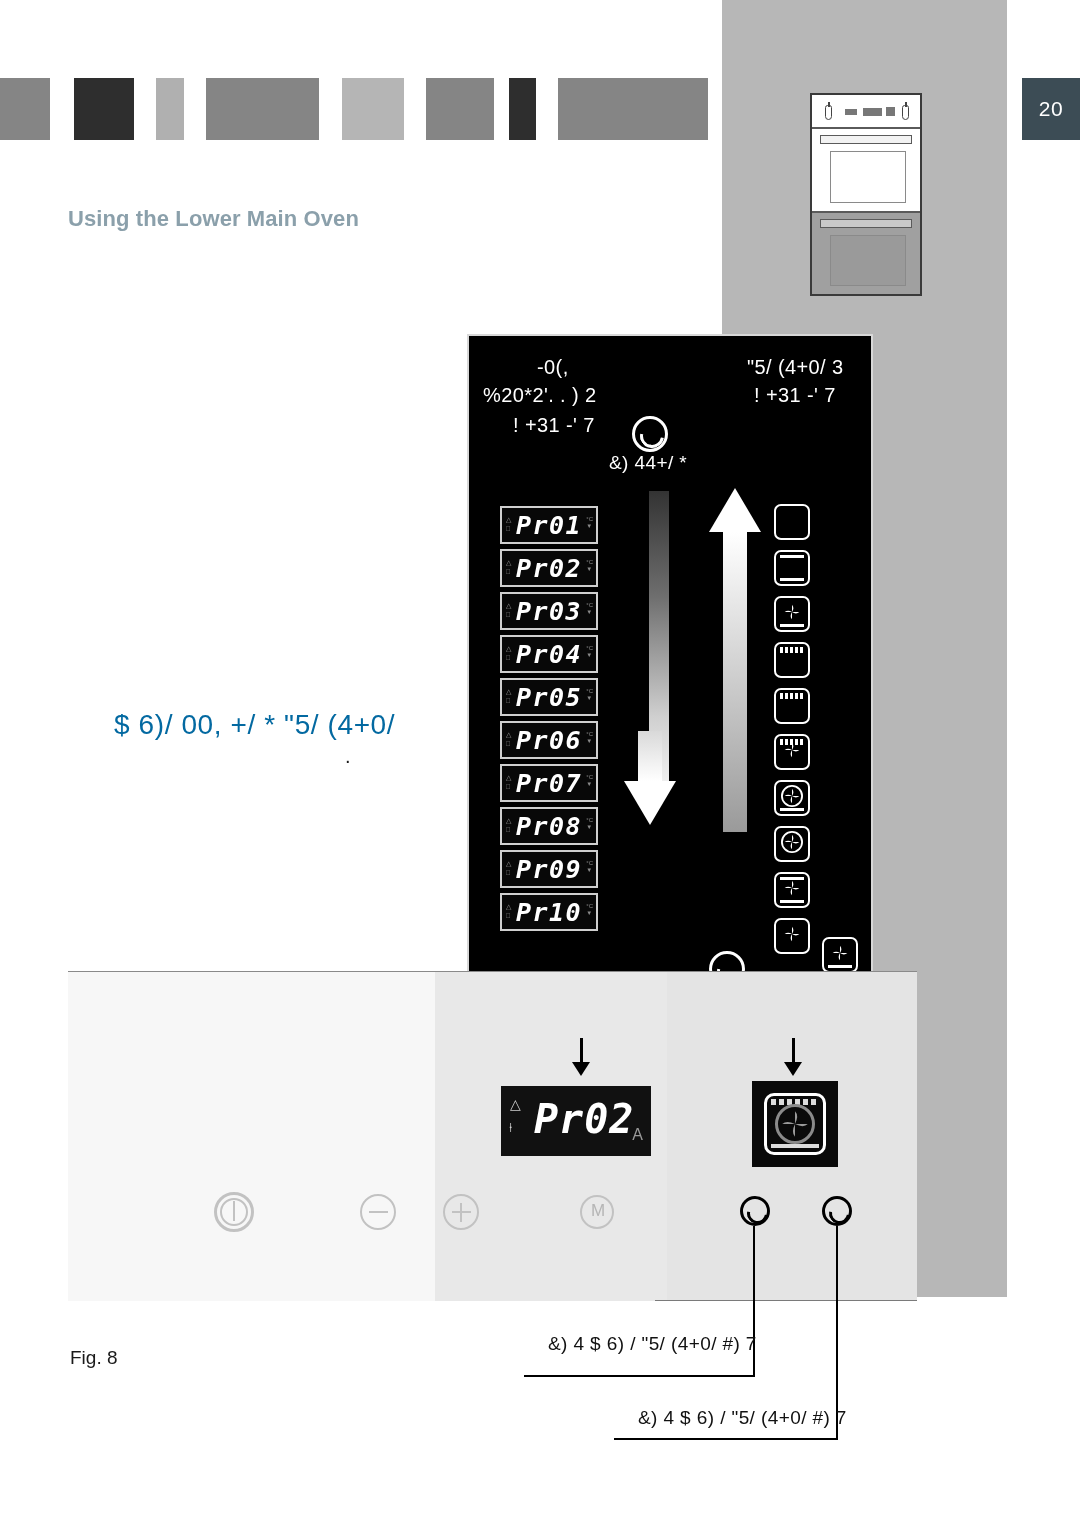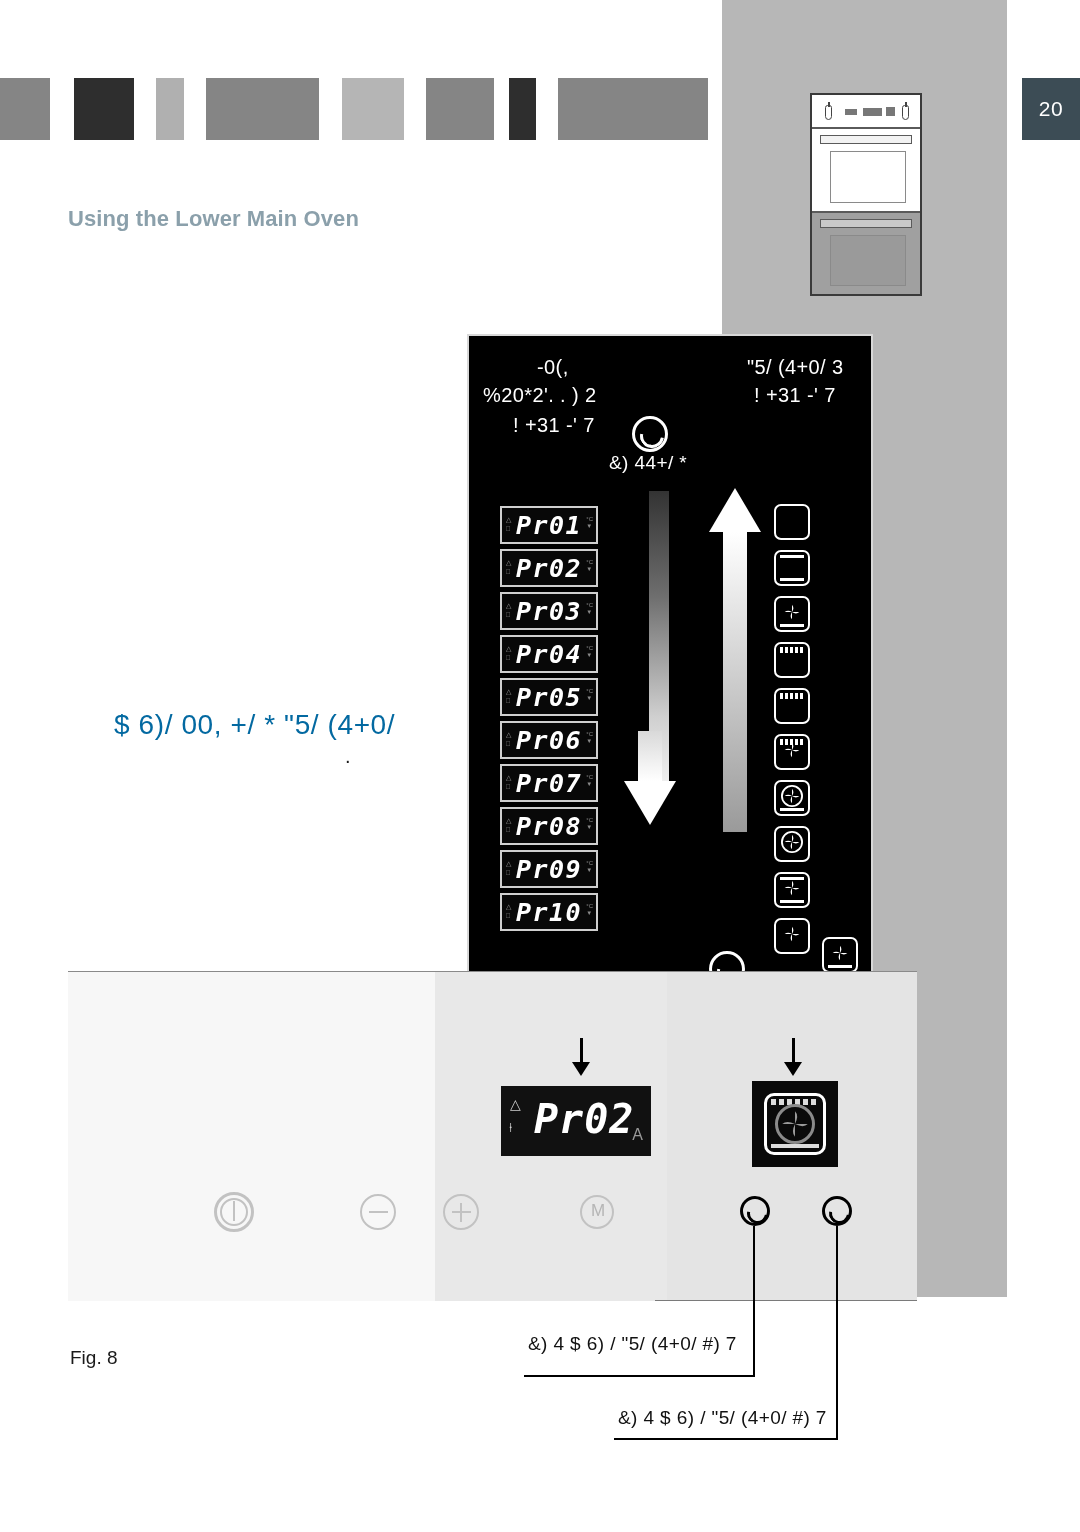--- a/index.html
+++ b/index.html
@@ -153,21 +153,21 @@
   .knob::after { content:""; position:absolute; left:4px; top:4px; width:15px; height:15px;
                  border:3px solid #000; border-radius:50%; border-right-color:transparent; border-top-color:transparent;
                  transform: rotate(-35deg); }
 
   
   .ldr { position: absolute; background: #000; }
   .ldr-head { position: absolute; width:0; height:0; border-left: 9px solid transparent;
               border-right: 9px solid transparent; border-top: 14px solid #000; }
 
   .fig-lbl { position: absolute; left: 70px; top: 1331px; font-size: 19px; color: #1a1a1a; margin-top: 16px; }
-  .cap { position: absolute; font-size: 19px; color: #111; white-space: nowrap; letter-spacing: .4px; }
+  .cap { position: absolute; font-size: 19px; color: #111; white-space: nowrap; letter-spacing: .4px; margin-left: 20px; }
   .cap1 { left: 528px; top: 1333px; }
   .cap2 { left: 618px; top: 1407px; }
 </style>
 </head>
 <body>
 
 <div id="page">
 
   <div class="topbar" id="topbar">
       <div class="blk" style="left: 0px; width: 50px; background: rgb(133, 133, 133);"></div>

